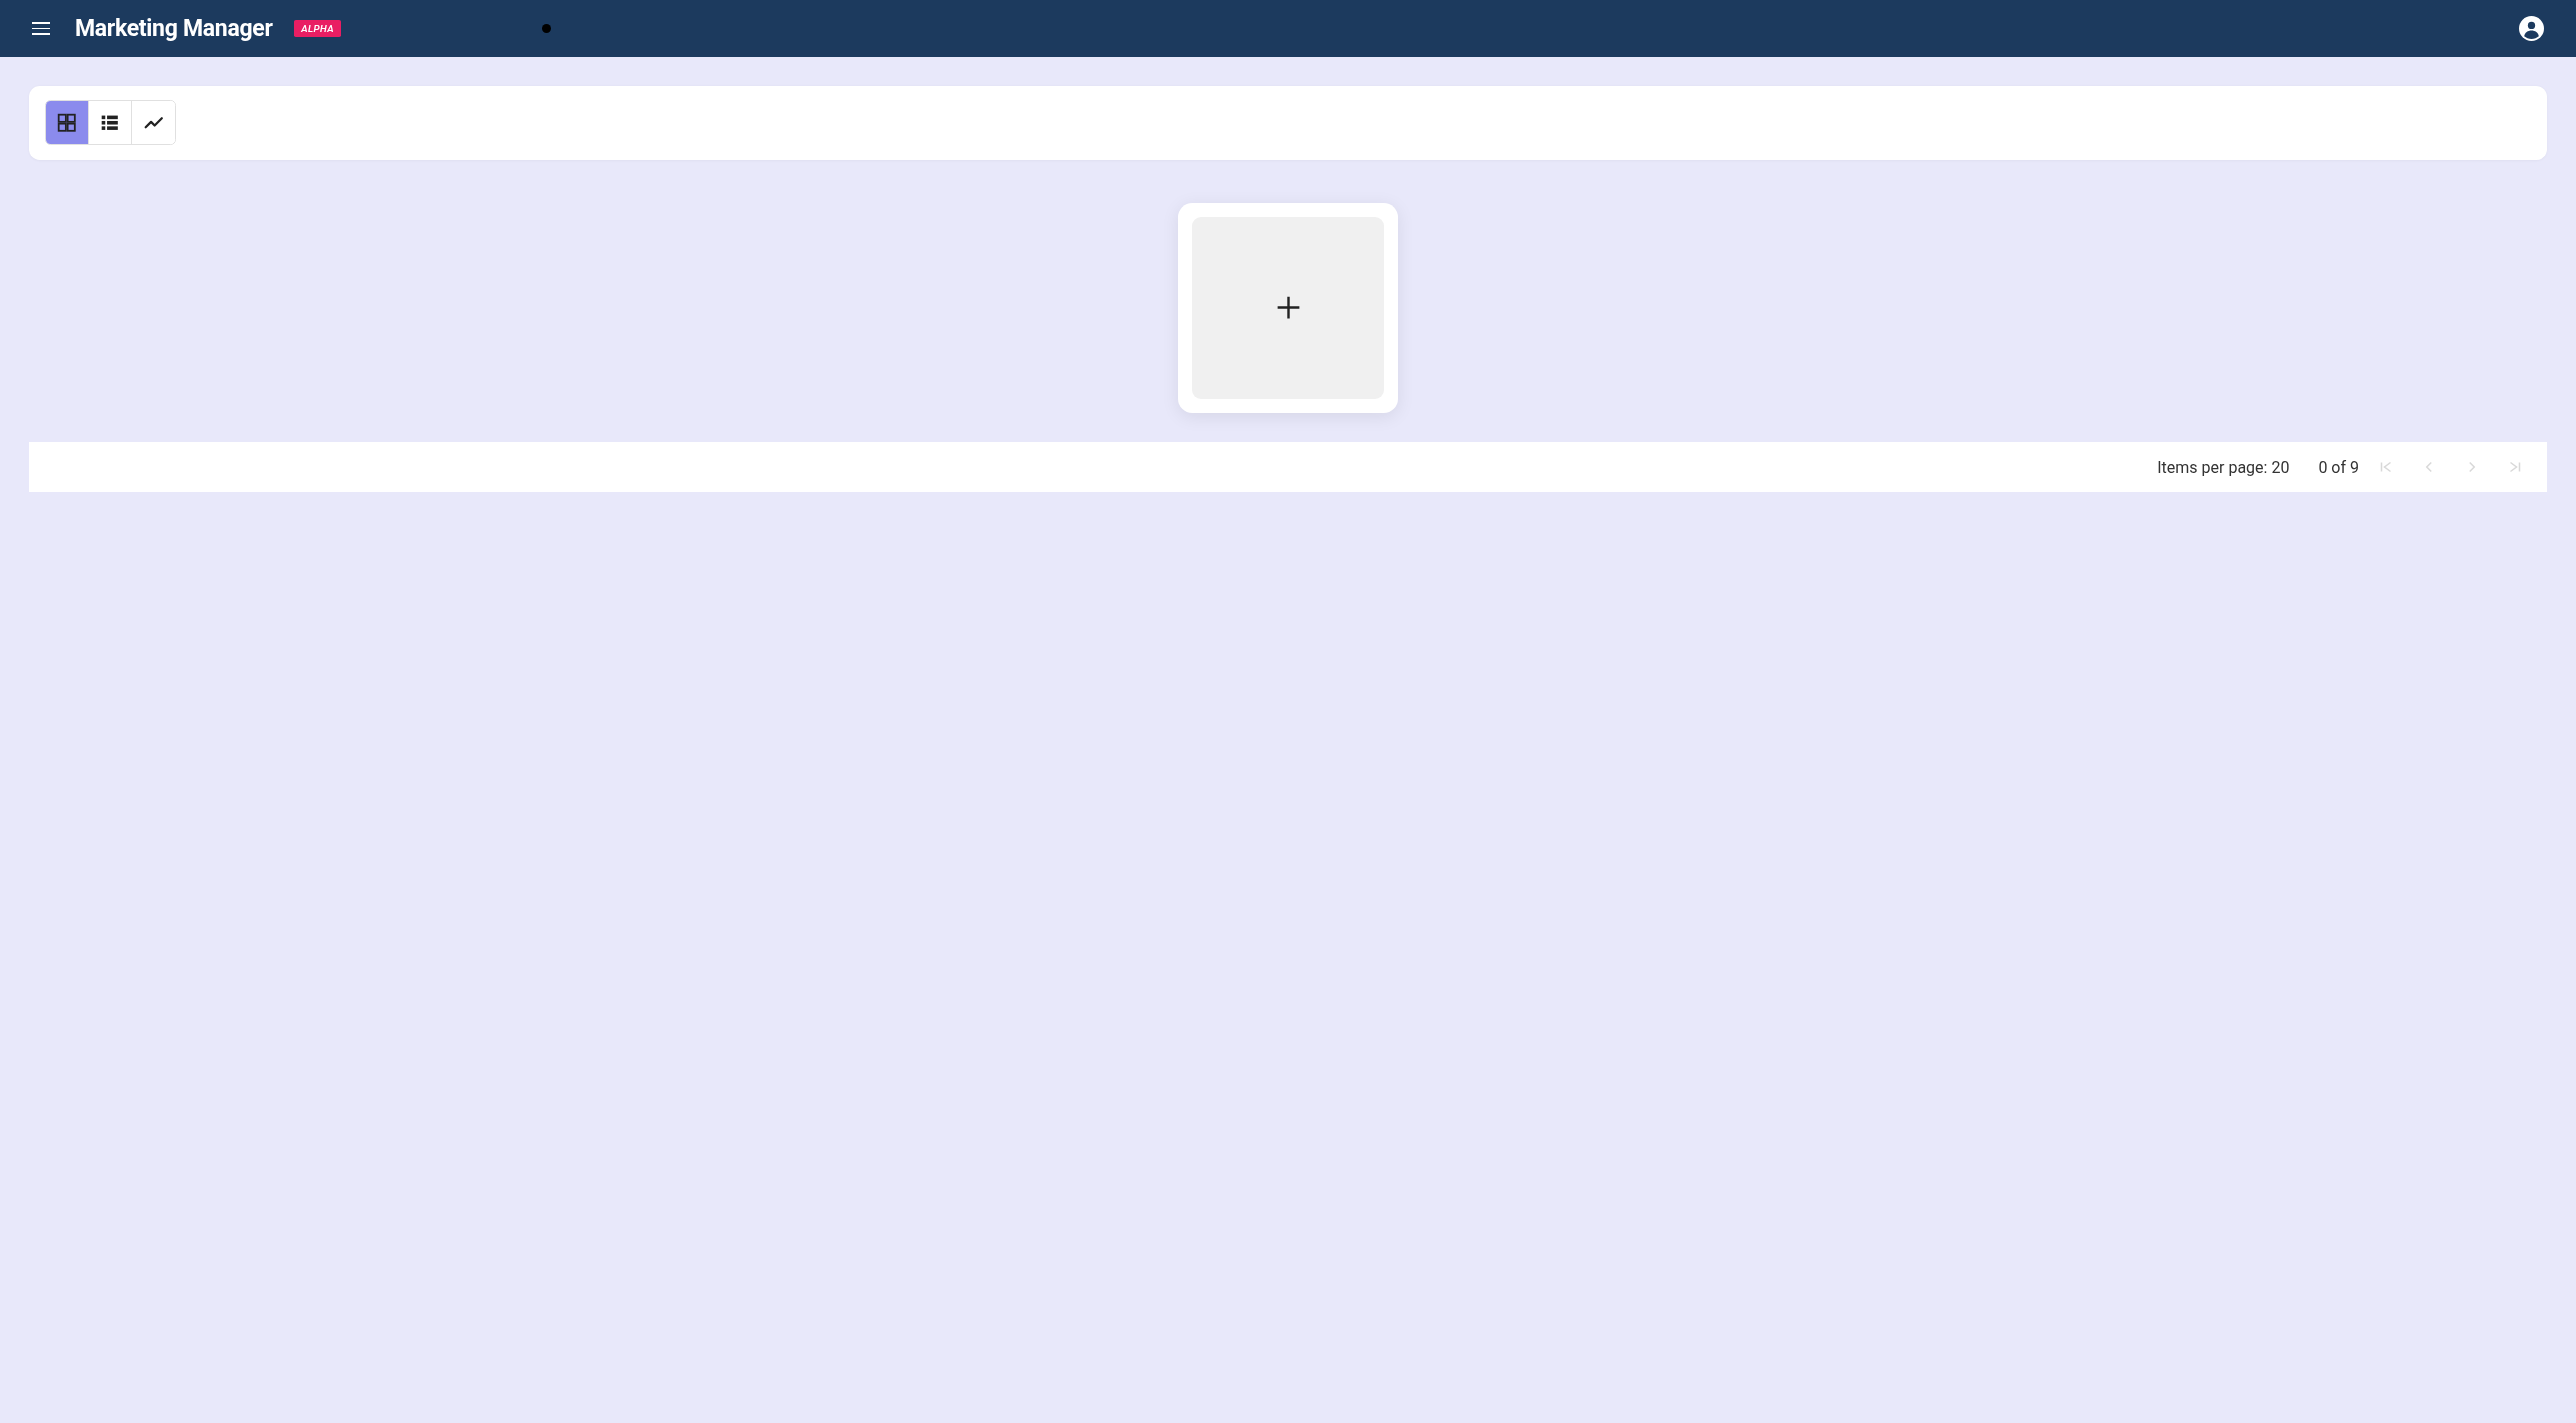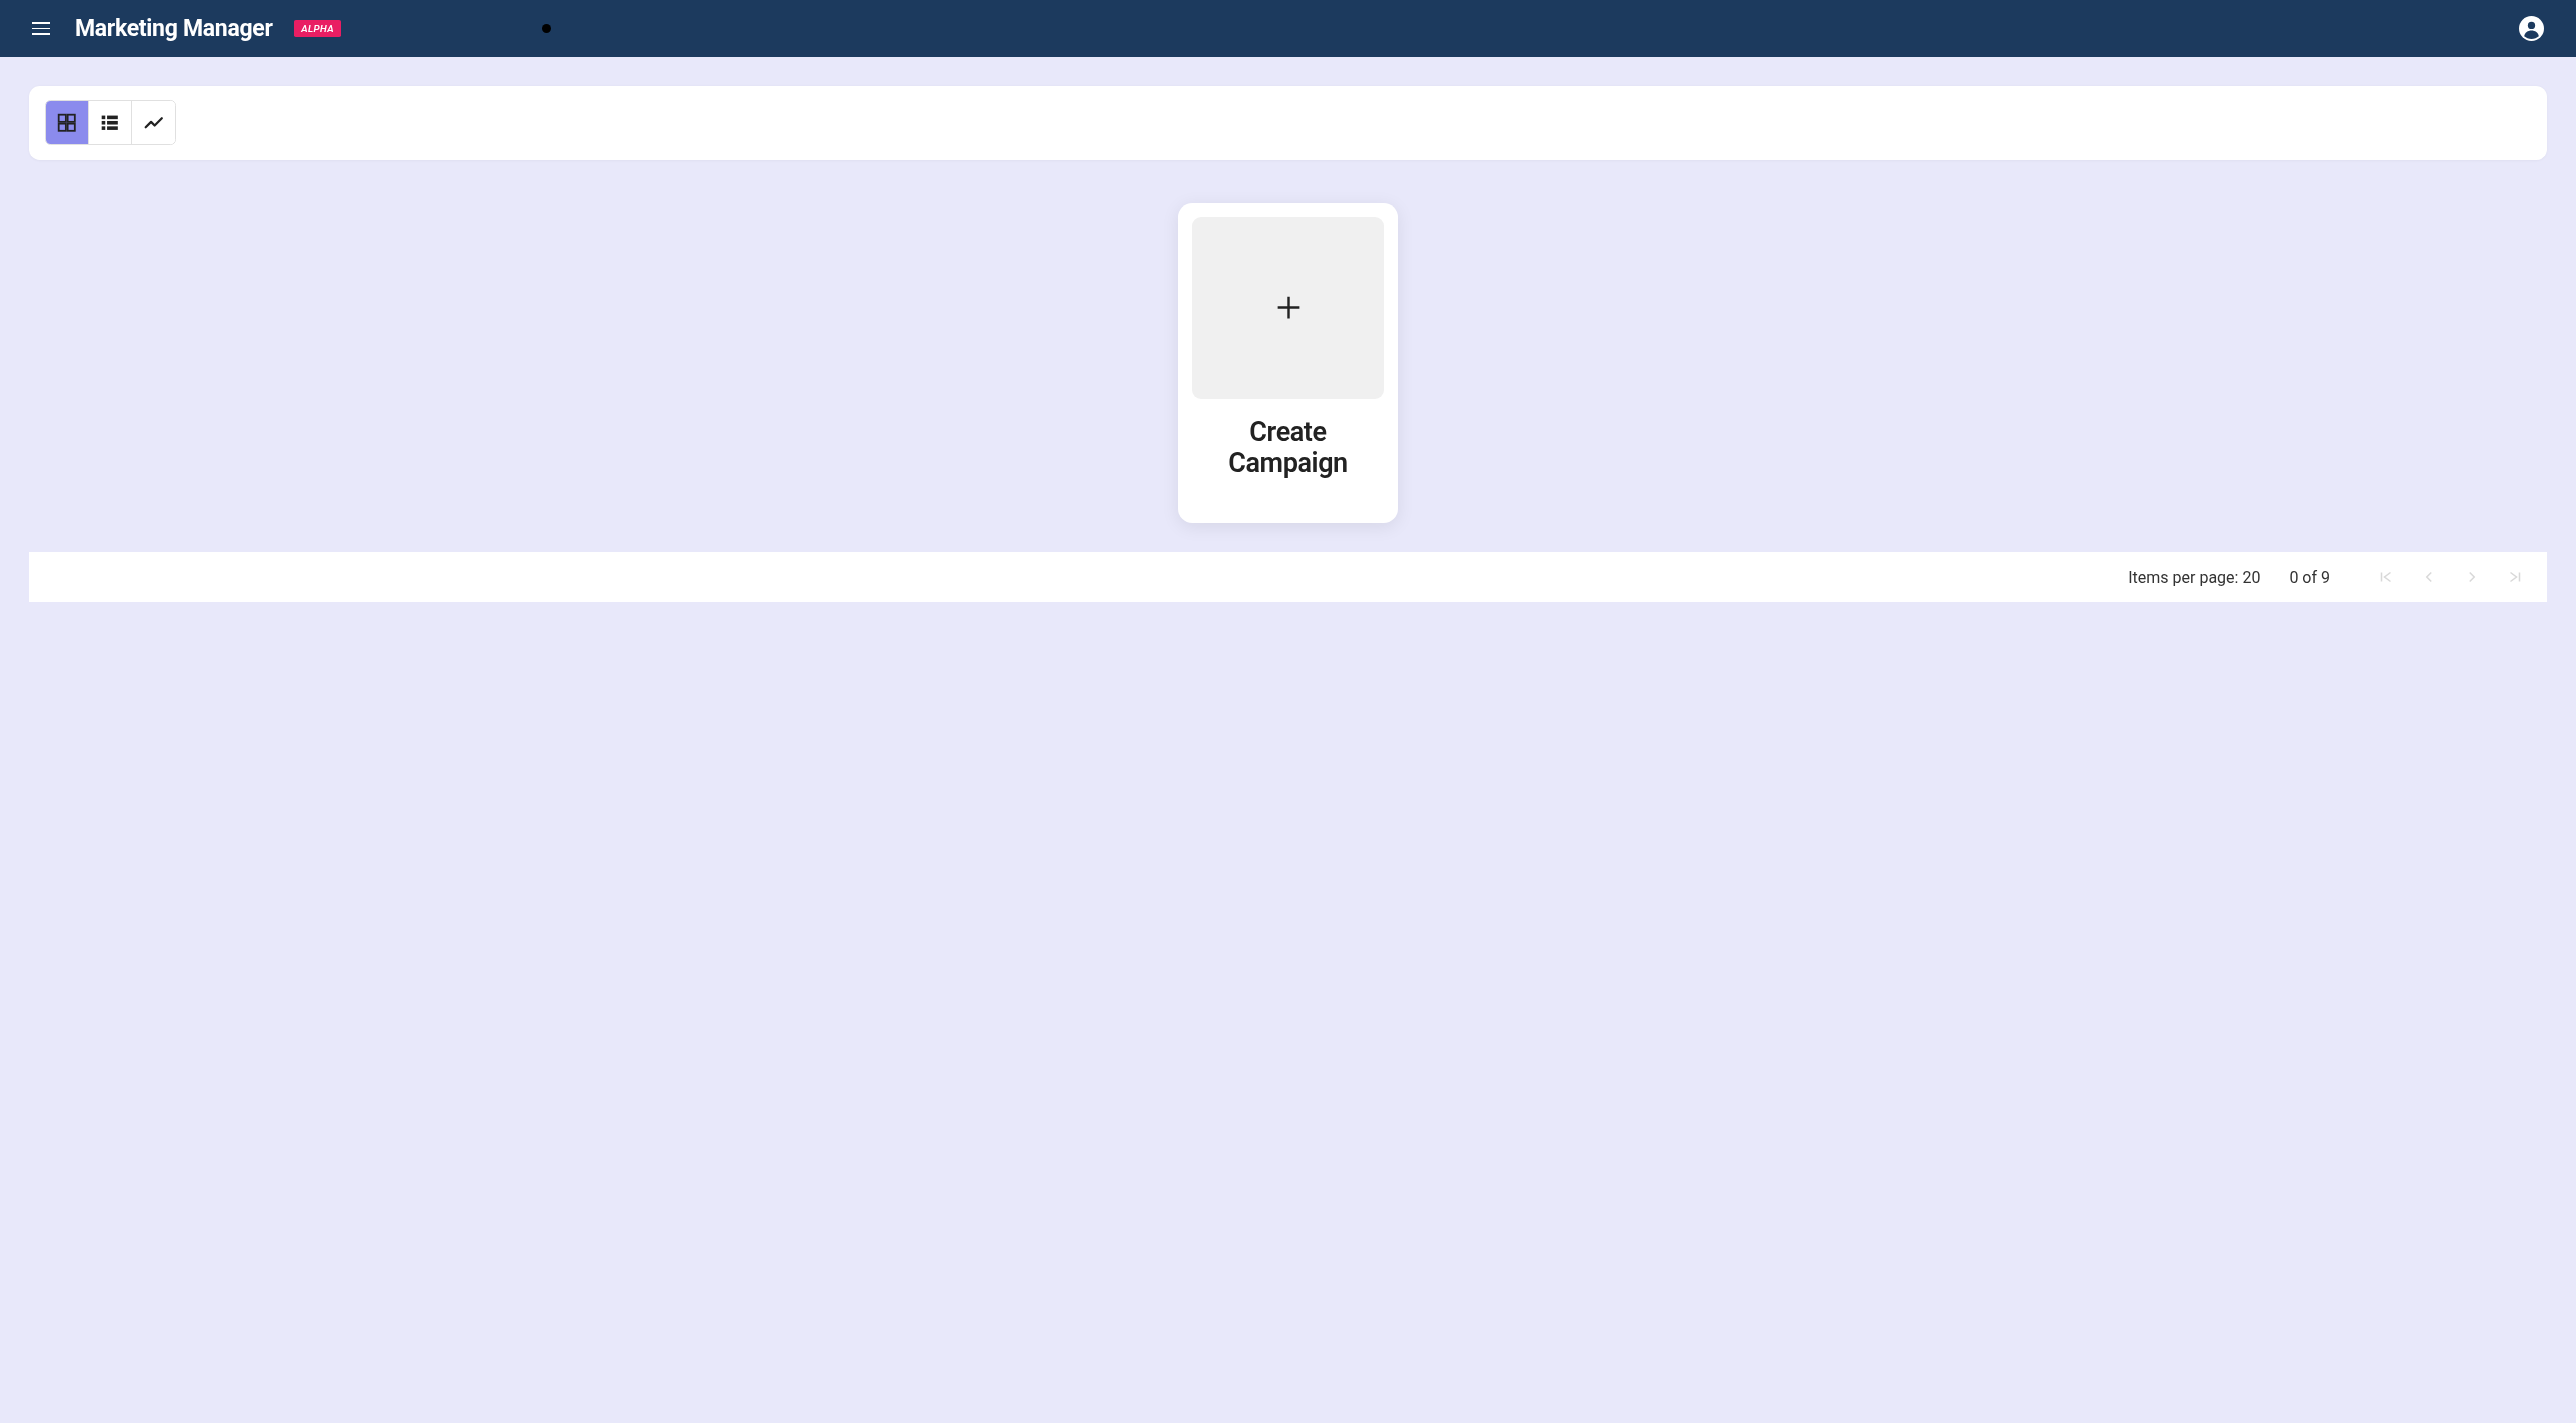--- a/index.html
+++ b/index.html
@@ -139,21 +139,21 @@
     
     
     .pagination {
       background: #fff;
       margin-top: 29px;
       height: 50px;
       display: flex;
       align-items: center;
       justify-content: flex-end;
       padding: 0 21.5px;
-      gap: 45px;
+      gap: 16px;
       font-size: 16px;
       color: #333;
     }
     .pagination-info {
       display: flex;
       gap: 29px;
     }
     .pagination-nav {
       display: flex;
       gap: 21.5px;
@@ -235,21 +235,20 @@
     </div>
   </div>
 
   <div class="card-area">
     <div class="create-card">
       <div class="card-icon-area">
         <svg width="29" height="29" viewBox="0 0 24 24">
           <path d="M12 4v16M4 12h16" stroke="#222" stroke-width="2" stroke-linecap="square"></path>
         </svg>
       </div>
-      <div class="card-label">Create Campaign</div>
     </div>
   </div>
 
   <div class="pagination">
     <div class="pagination-info">
       <span>
         <span>Items per page:</span>
         <span>20</span>
       </span>
       <span>0 of 9</span>

